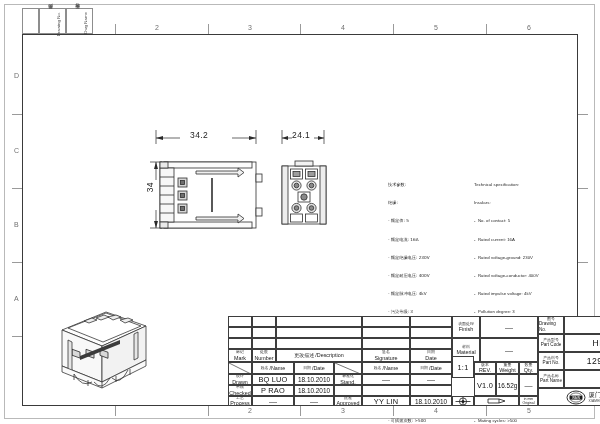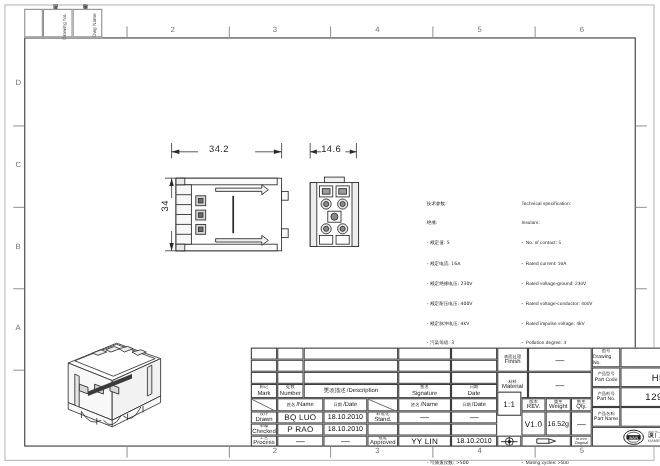--- a/index.html
+++ b/index.html
@@ -124,21 +124,21 @@
   <div class="view" style="left:278px;top:128px;">
     <svg width="56" height="24">
       <line x1="4" y1="16" x2="4" y2="2" stroke="#2a2a2a" stroke-width="0.7"></line>
       <line x1="46" y1="16" x2="46" y2="2" stroke="#2a2a2a" stroke-width="0.7"></line>
       <line x1="4" y1="10" x2="14" y2="10" stroke="#2a2a2a" stroke-width="0.7"></line>
       <line x1="36" y1="10" x2="46" y2="10" stroke="#2a2a2a" stroke-width="0.7"></line>
       <path d="M4,10 L10,8 L10,12 Z" fill="#2a2a2a"></path>
       <path d="M46,10 L40,8 L40,12 Z" fill="#2a2a2a"></path>
     </svg>
   </div>
-  <div class="dimtxt" style="left:292px;top:130px;">14.6</div>
+  <div class="dimtxt" style="left:292px;top:130px;">24.1</div>
 
   <div class="view" style="left:146px;top:158px;">
     <svg width="18" height="76">
       <line x1="4" y1="4" x2="16" y2="4" stroke="#2a2a2a" stroke-width="0.7"></line>
       <line x1="4" y1="70" x2="16" y2="70" stroke="#2a2a2a" stroke-width="0.7"></line>
       <line x1="10" y1="4" x2="10" y2="22" stroke="#2a2a2a" stroke-width="0.7"></line>
       <line x1="10" y1="52" x2="10" y2="70" stroke="#2a2a2a" stroke-width="0.7"></line>
       <path d="M10,4 L8,11 L12,11 Z" fill="#2a2a2a"></path>
       <path d="M10,70 L8,63 L12,63 Z" fill="#2a2a2a"></path>
     </svg>

